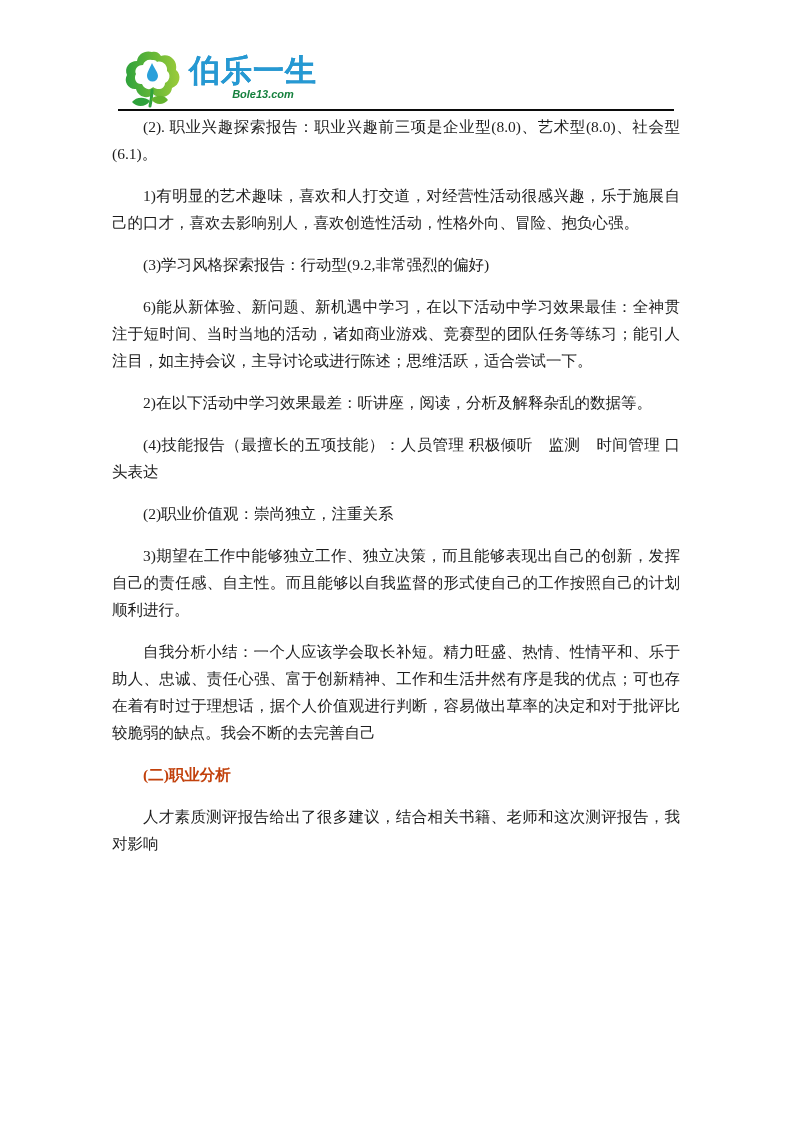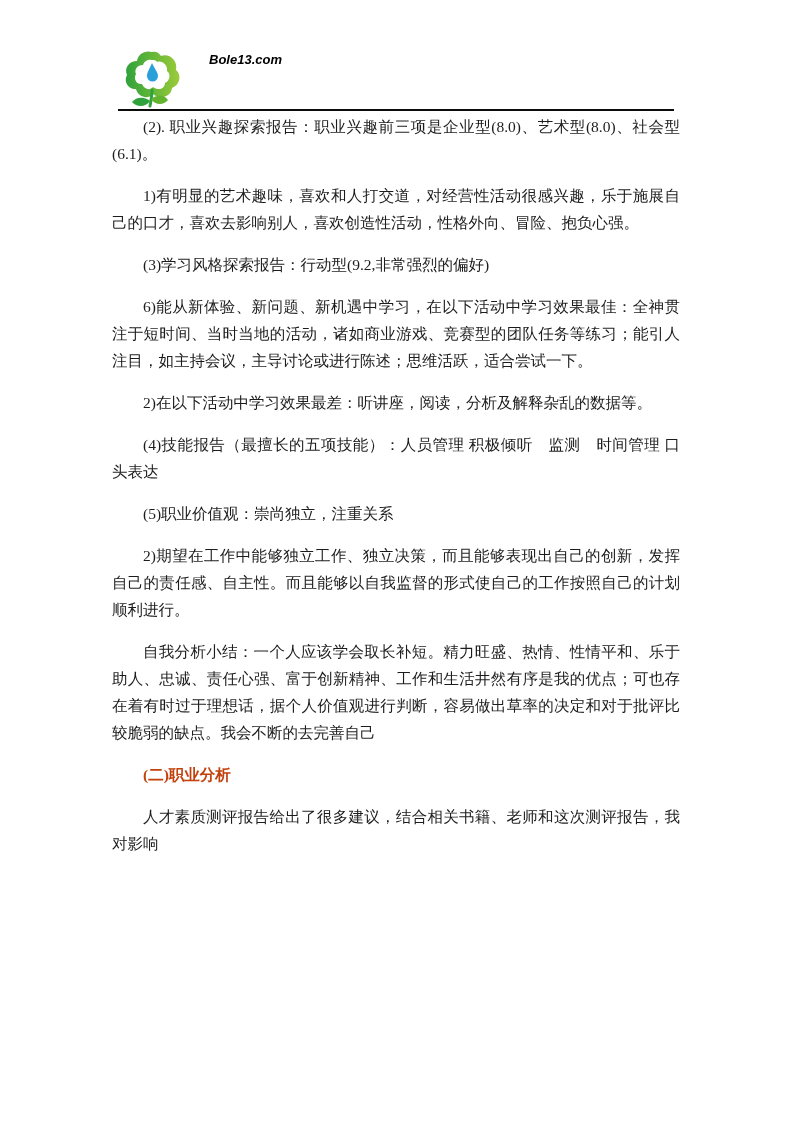--- a/index.html
+++ b/index.html
@@ -29,26 +29,27 @@
   }
   .brand-cn {
     font-size: 31px;
     font-weight: bold;
     letter-spacing: 1px;
     color: #2599d3;
     line-height: 34px;
     text-shadow: 0 0 0.5px #1d86c0;
   }
   .brand-url {
-    font-size: 13px;
+    font-size: 11px;
     font-style: italic;
     font-weight: bold;
-    color: #000000;
+    color: #15803d;
     margin: -2px 0 0 20px;
     line-height: 16px;
+    text-align: center;
   }
   .divider {
     position: absolute;
     top: 109px; left: 118px;
     width: 556px; height: 0;
     border-top: 2px solid #0b0b0b;
   }
   
   .content {
     position: absolute;
@@ -93,33 +94,34 @@
         C47 17 41 12 36 14 C35 12 33 12 31 12 Z"></path>
 
       <path fill="#2aa0da" d="M31 15 C29 20 26 24 26 28 a5.5 5.5 0 0 0 11 0 C37 24 33 20 31 15 Z"></path>
 
       <path fill="none" stroke="#2fa23c" stroke-width="3" stroke-linecap="round" d="M31 42 C31 48 30 53 29 58"></path>
 
       <path fill="#2fa23c" d="M29 53 C23 48 15 49 11 54 C16 60 25 59 29 53 Z"></path>
       <path fill="#63b32e" d="M30 51 C36 46 44 47 47 52 C42 58 34 57 30 51 Z"></path>
     </svg>
     <div class="logo-text">
+      <div class="brand-cn">伯乐一生</div>
       <div class="brand-url">Bole13.com</div>
     </div>
   </div>
 
   <div class="divider"></div>
 
   <div class="content">
     <p>(2). 职业兴趣探索报告：职业兴趣前三项是企业型(8.0)、艺术型(8.0)、社会型(6.1)。</p>
     <p>1)有明显的艺术趣味，喜欢和人打交道，对经营性活动很感兴趣，乐于施展自己的口才，喜欢去影响别人，喜欢创造性活动，性格外向、冒险、抱负心强。</p>
     <p>(3)学习风格探索报告：行动型(9.2,非常强烈的偏好)</p>
     <p>6)能从新体验、新问题、新机遇中学习，在以下活动中学习效果最佳：全神贯注于短时间、当时当地的活动，诸如商业游戏、竞赛型的团队任务等练习；能引人注目，如主持会议，主导讨论或进行陈述；思维活跃，适合尝试一下。</p>
     <p>2)在以下活动中学习效果最差：听讲座，阅读，分析及解释杂乱的数据等。</p>
     <p>(4)技能报告（最擅长的五项技能）：人员管理 积极倾听　监测　时间管理 口头表达</p>
-    <p>(5)职业价值观：崇尚独立，注重关系</p>
-    <p>2)期望在工作中能够独立工作、独立决策，而且能够表现出自己的创新，发挥自己的责任感、自主性。而且能够以自我监督的形式使自己的工作按照自己的计划顺利进行。</p>
+    <p>(2)职业价值观：崇尚独立，注重关系</p>
+    <p>3)期望在工作中能够独立工作、独立决策，而且能够表现出自己的创新，发挥自己的责任感、自主性。而且能够以自我监督的形式使自己的工作按照自己的计划顺利进行。</p>
     <p>自我分析小结：一个人应该学会取长补短。精力旺盛、热情、性情平和、乐于助人、忠诚、责任心强、富于创新精神、工作和生活井然有序是我的优点；可也存在着有时过于理想话，据个人价值观进行判断，容易做出草率的决定和对于批评比较脆弱的缺点。我会不断的去完善自己</p>
     <p class="heading">(二)职业分析</p>
     <p>人才素质测评报告给出了很多建议，结合相关书籍、老师和这次测评报告，我对影响</p>
   </div>
 
 </div>
 
 </body></html>

